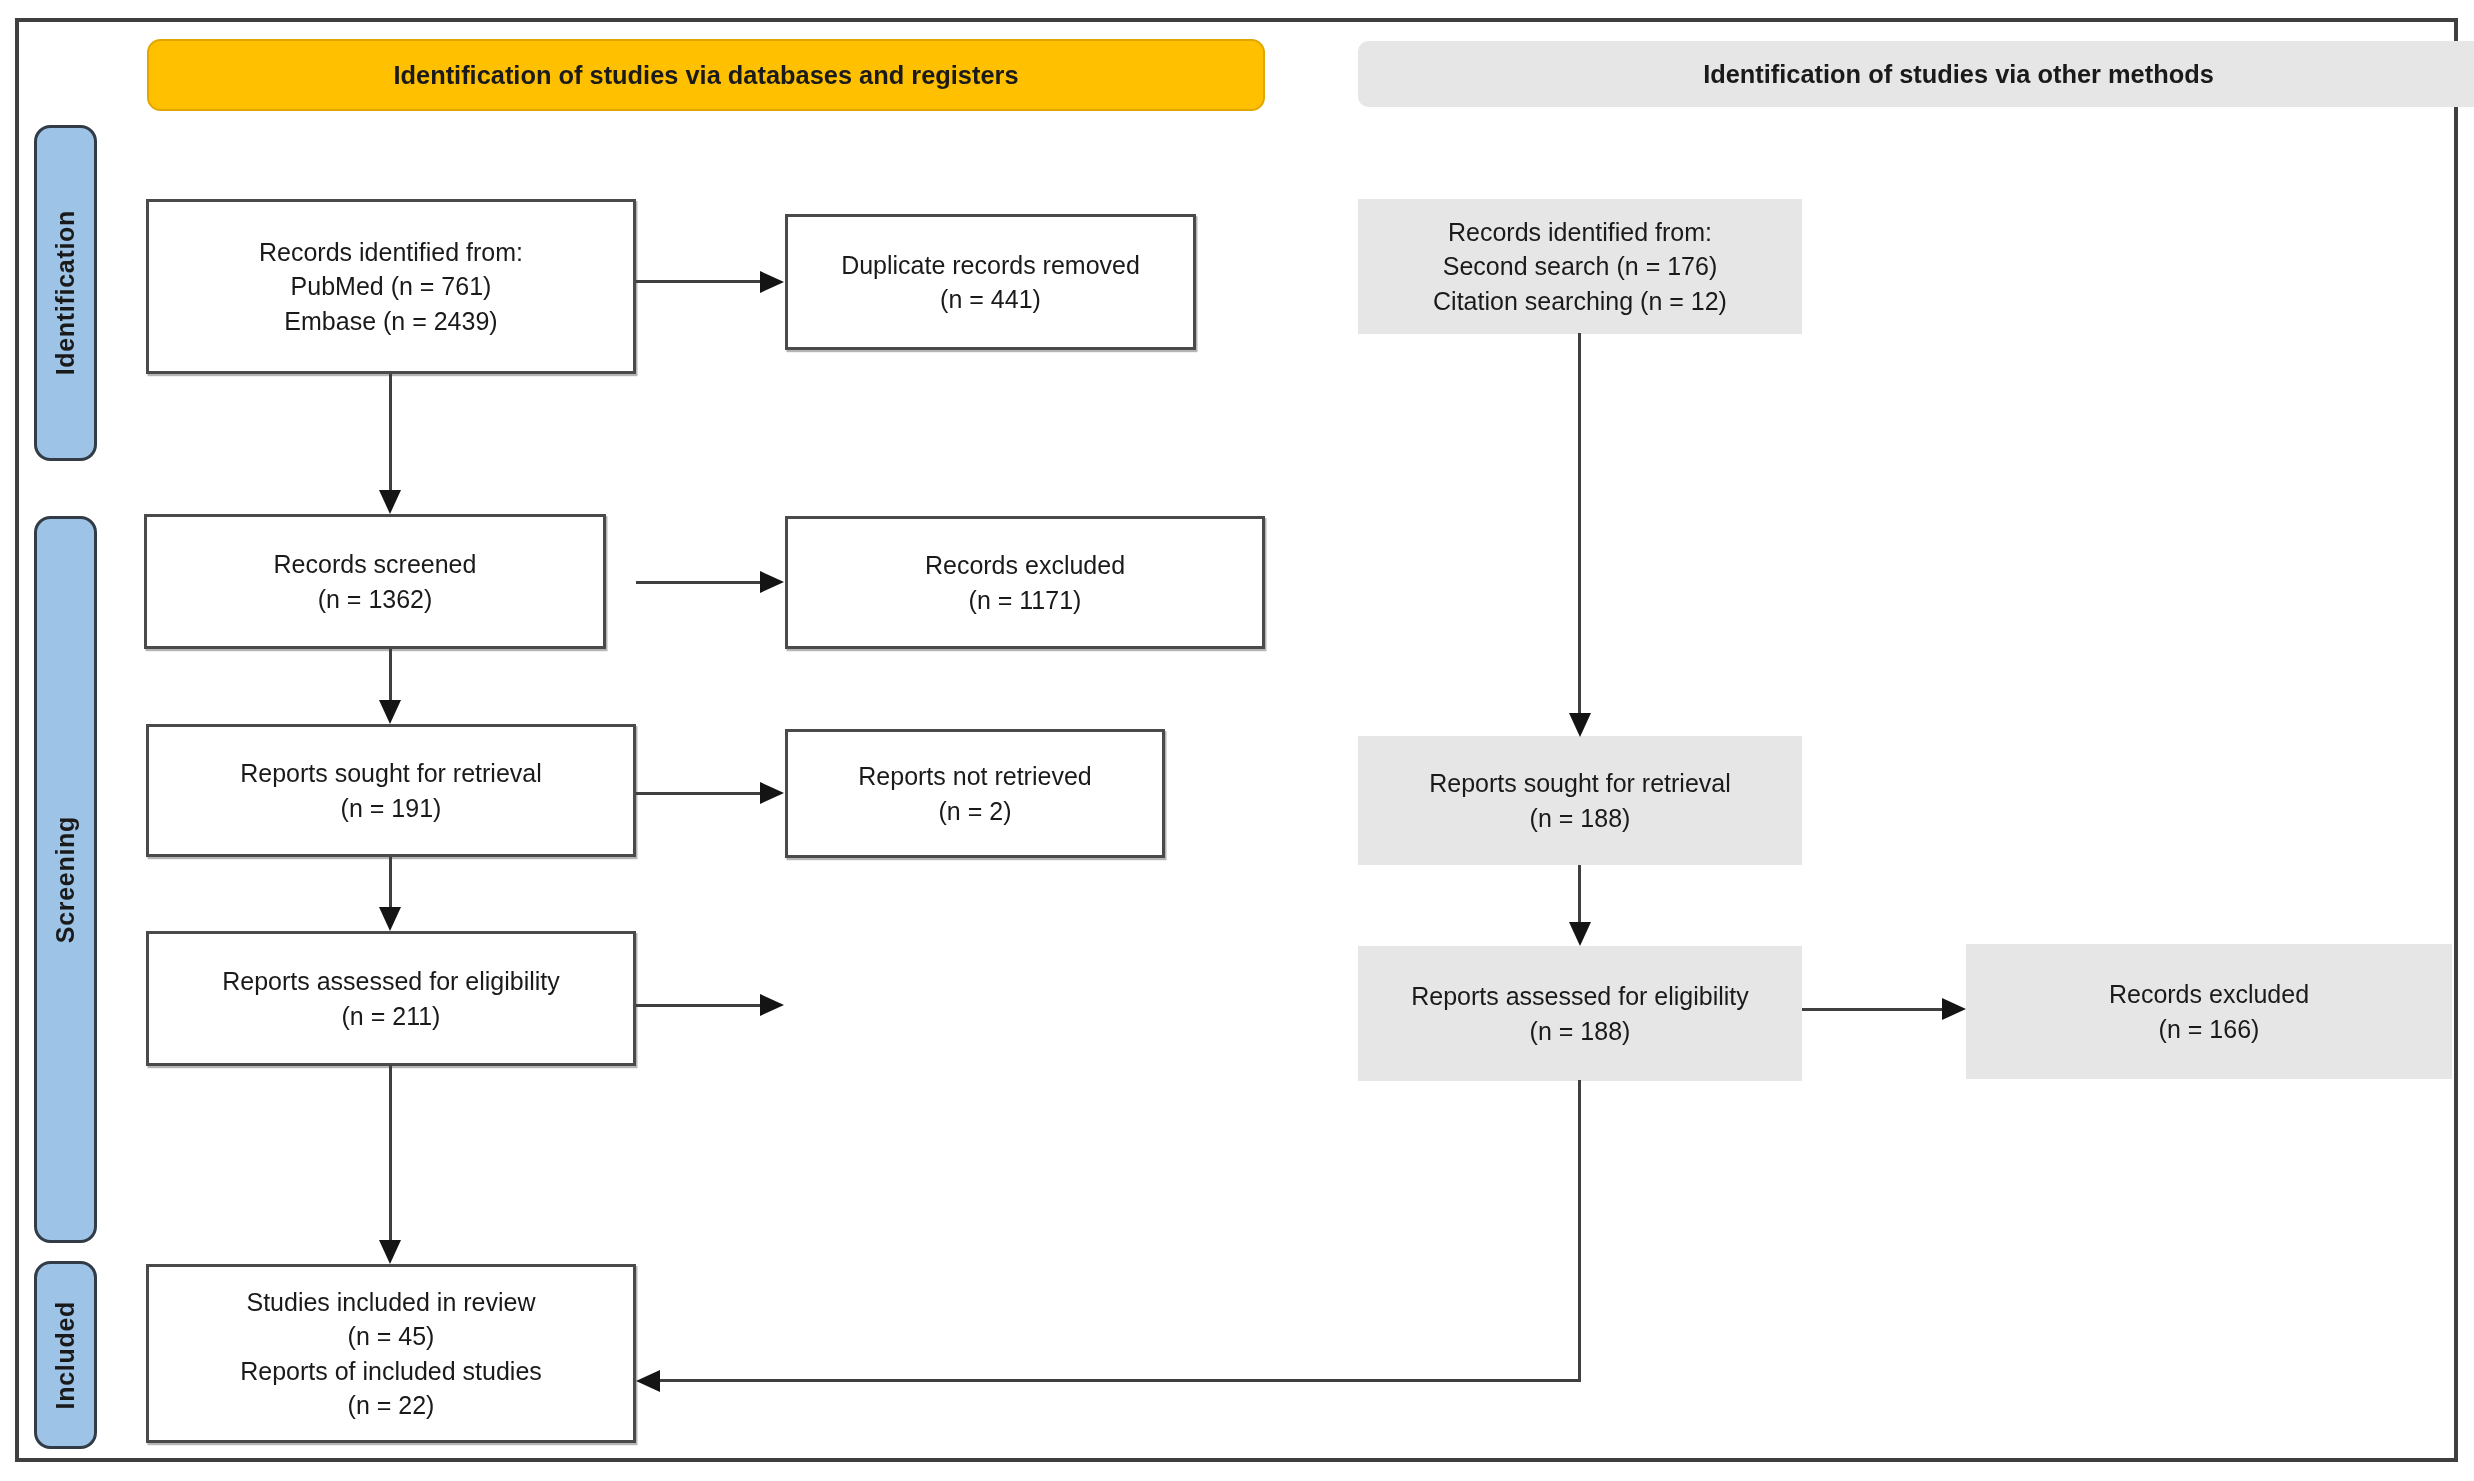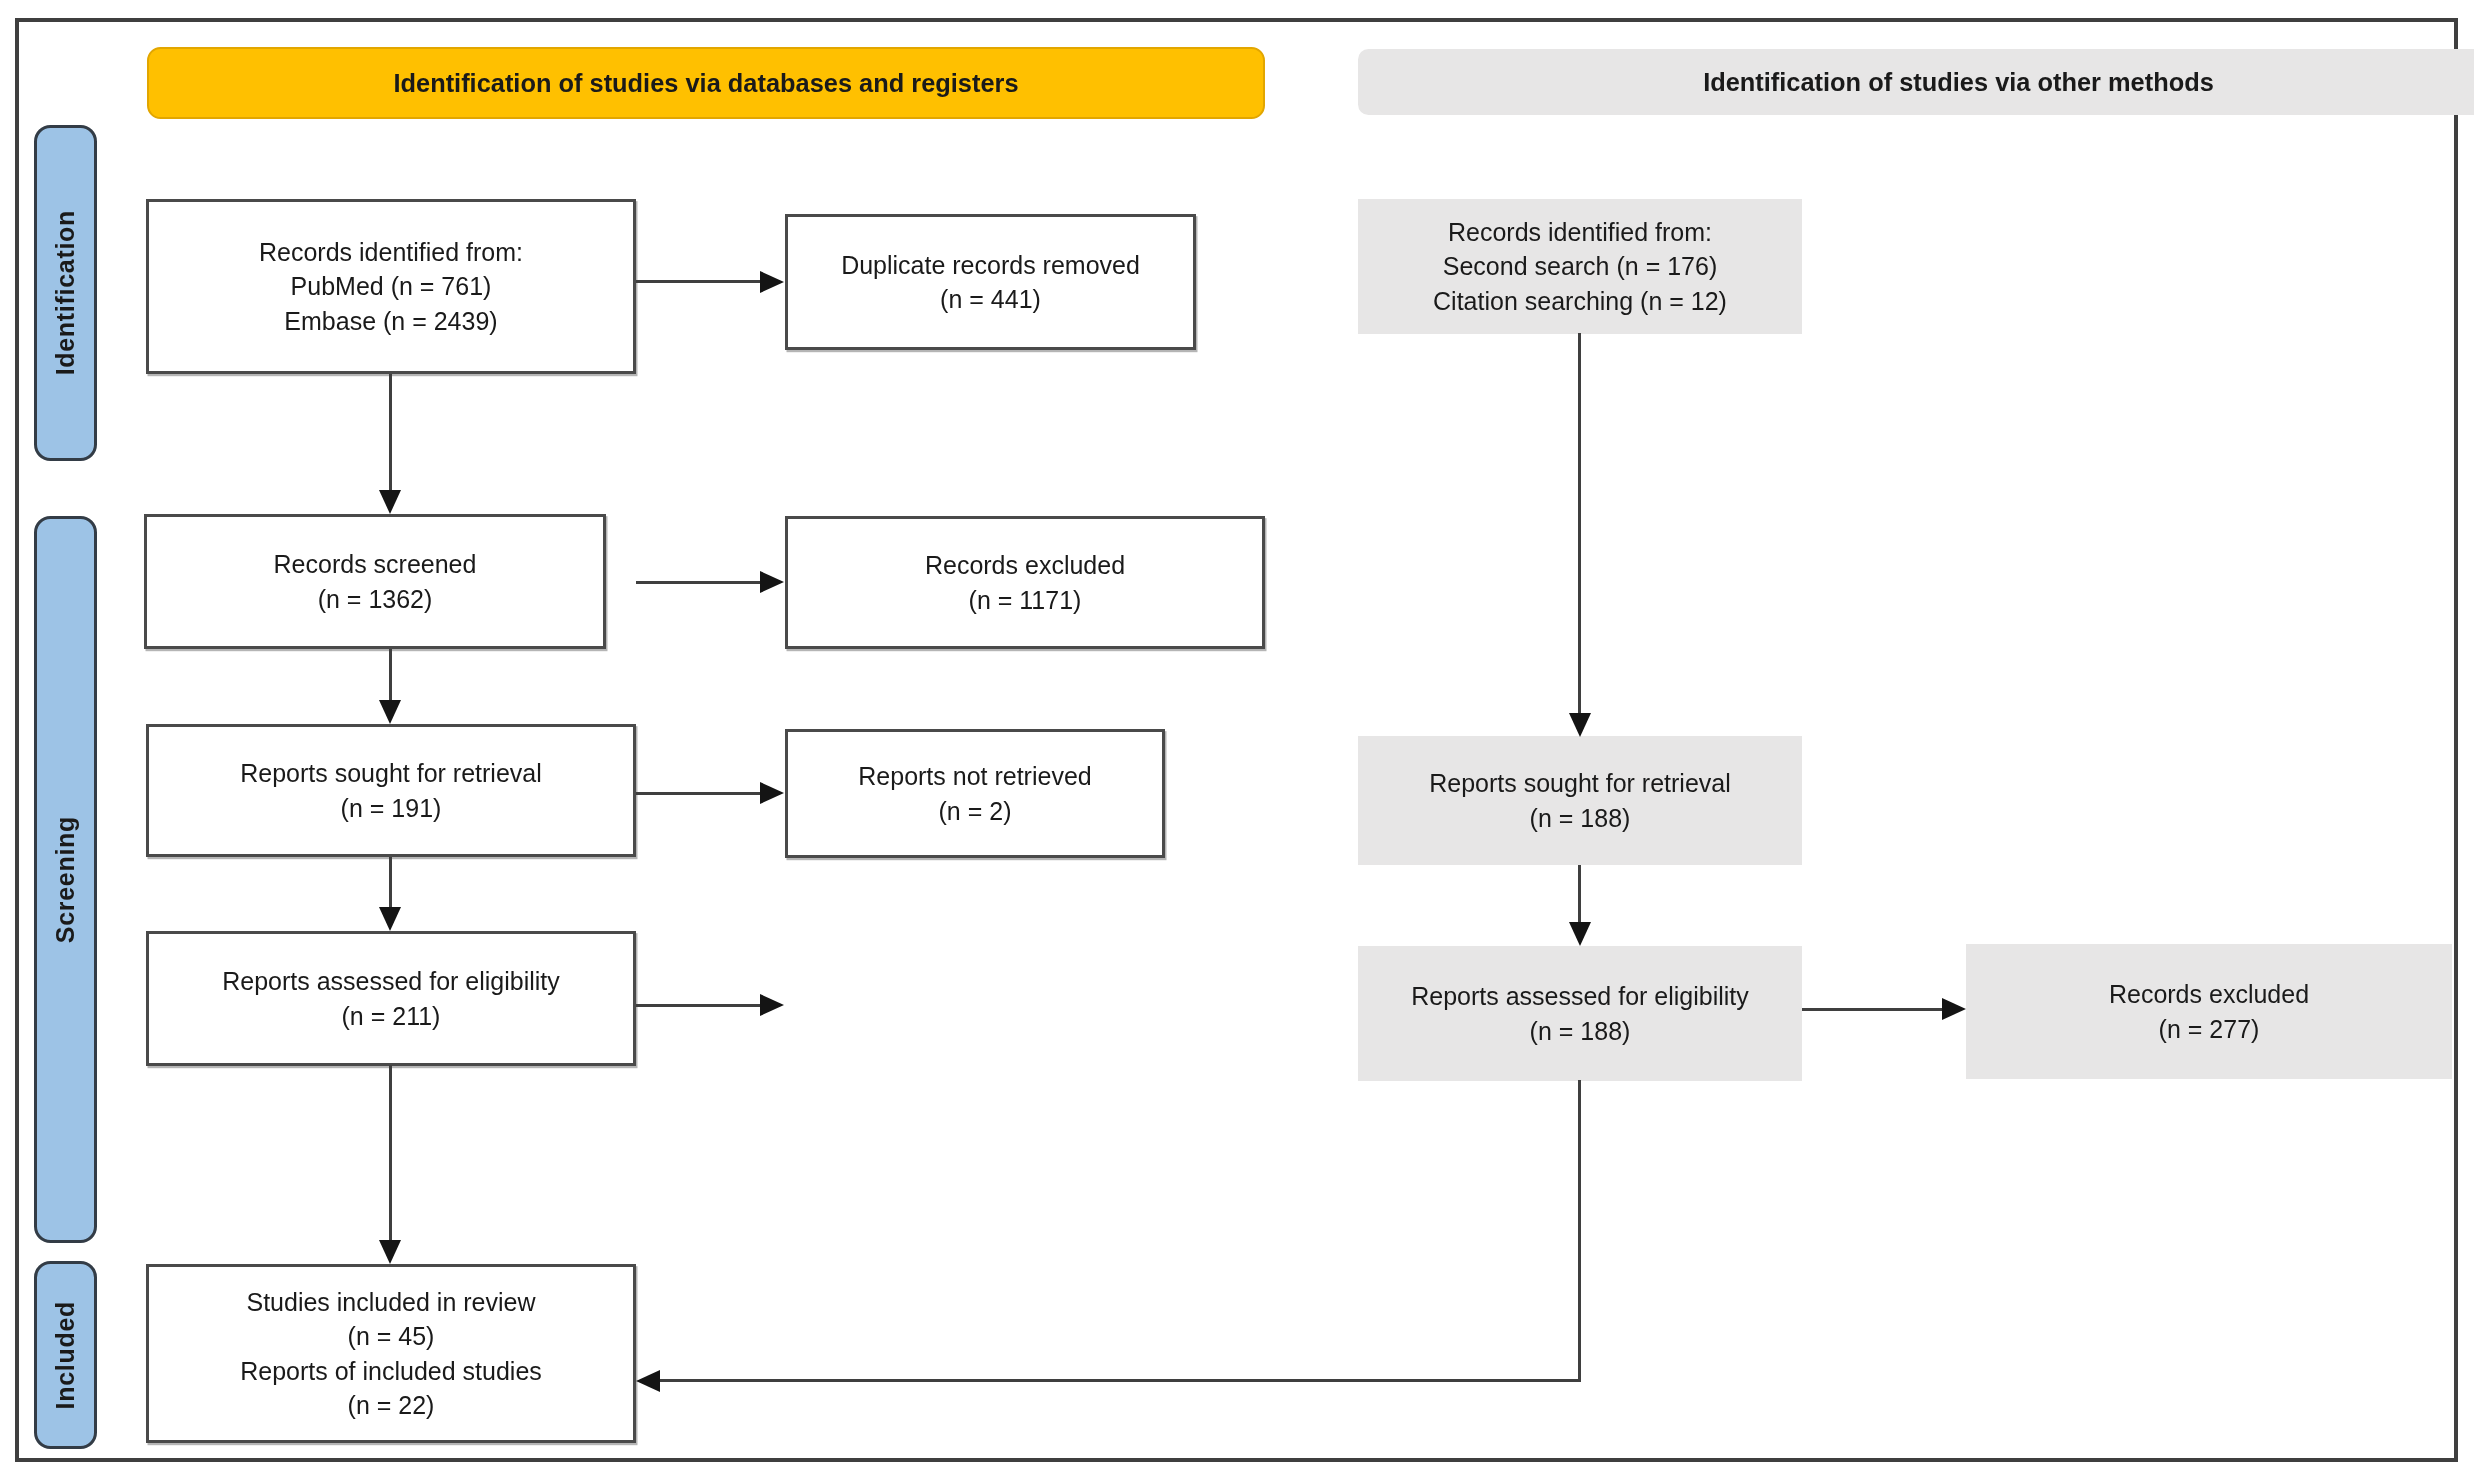--- a/index.html
+++ b/index.html
@@ -10,21 +10,21 @@
     font-family:"Liberation Sans", sans-serif;
     color:#1a1a1a;
     overflow:hidden;
   }
   .frame{
     position:absolute;left:15px;top:18px;width:2443px;height:1444px;
     border:4.5px solid #3f3f3f;box-sizing:border-box;background:#ffffff;
   }
   .hdr{
     position:absolute;display:flex;align-items:center;justify-content:center;
-    font-weight:bold;font-size:25.4px;text-align:center;box-sizing:border-box;margin-top:8px;
+    font-weight:bold;font-size:25.4px;text-align:center;box-sizing:border-box;
   }
   .hdr.orange{background:#FFC000;border:2.2px solid #E2A600;border-radius:13.5px;}
   .hdr.gray{background:#E7E6E6;border-radius:10.5px;}
   .stage{
     position:absolute;display:flex;align-items:center;justify-content:center;
     background:#9DC3E6;border:3.7px solid #333C46;border-radius:16.4px;box-sizing:border-box;
   }
   .stage span{
     writing-mode:vertical-rl;transform:rotate(180deg);
     font-weight:bold;font-size:25px;letter-spacing:0.7px;white-space:nowrap;
@@ -111,21 +111,21 @@
   <div class="box gray" style="left:1358px;top:736px;width:444px;height:129px;">
     <div class="ln">Reports sought for retrieval</div>
     <div class="ln">(n = 188)</div>
   </div>
   <div class="box gray" style="left:1358px;top:946px;width:444px;height:135px;">
     <div class="ln">Reports assessed for eligibility</div>
     <div class="ln">(n = 188)</div>
   </div>
   <div class="box gray" style="left:1966px;top:944px;width:486px;height:135px;">
     <div class="ln">Records excluded</div>
-    <div class="ln">(n = 277)</div>
+    <div class="ln">(n = 166)</div>
   </div>
 
   <div>
     <div class="shaft-h" style="left:636px;top:280px;width:126px;"></div>
     <div class="head right" style="left:760px;top:271px;"></div>
   </div>
   <div>
     <div class="shaft-v" style="left:389px;top:374px;height:118px;"></div>
     <div class="head down" style="left:379px;top:490px;"></div>
   </div>

